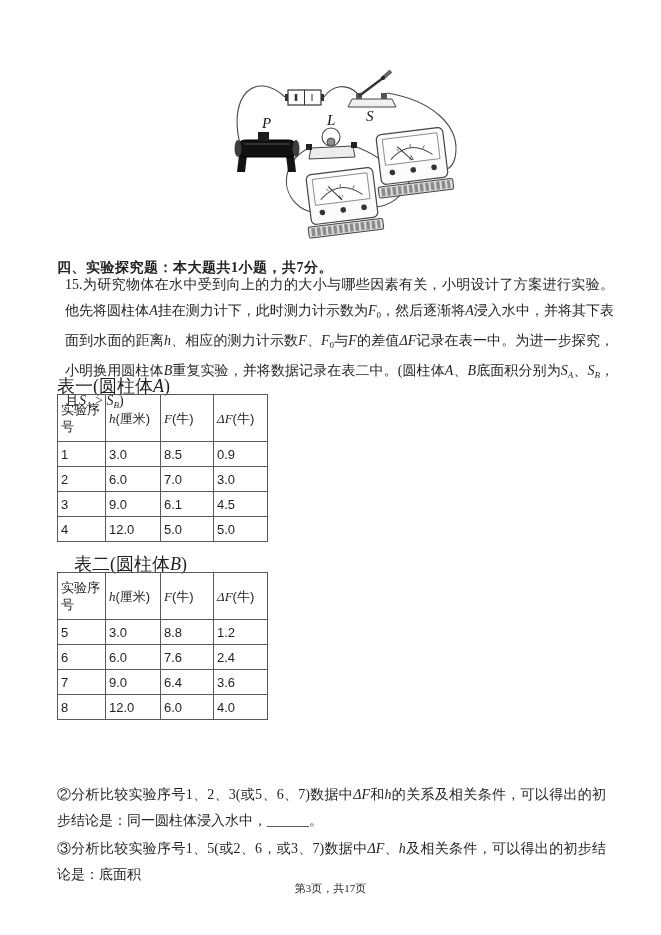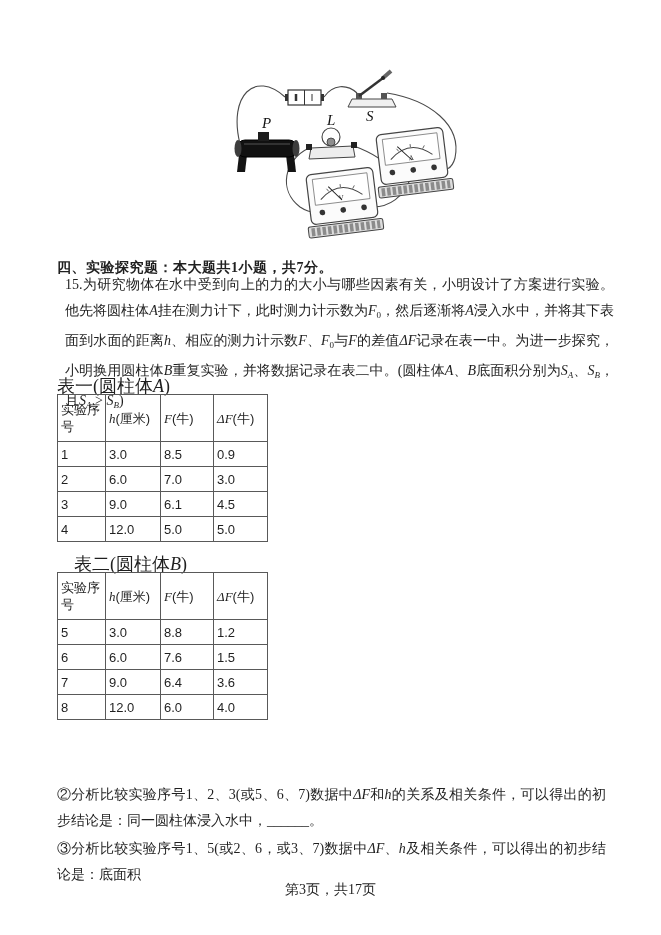--- a/index.html
+++ b/index.html
@@ -17,21 +17,21 @@
   table{border-collapse:collapse;table-layout:fixed;font-family:"Liberation Sans",sans-serif;}
   #table1{left:57px;top:394px;}
   #table2{left:57px;top:572px;}
   th,td{border:1px solid #595959;font-weight:normal;font-size:13px;text-align:left;
         padding:1px 2px 1px 3px;vertical-align:middle;overflow:hidden;}
   th{height:44px;line-height:17px;}
   td{height:22px;}
   #sq1{top:730px;}
   #sq2{top:782px;}
   #sq3{top:836px;}
-  #footer{left:0;top:881px;width:661px;text-align:center;font-size:14px;}
+  #footer{left:0;top:881px;width:661px;text-align:center;font-size:11px;}
   .v{font-style:italic;font-family:"Liberation Serif",serif;}
   .sub{font-size:9px;vertical-align:-3px;}
   .subv{font-size:9px;vertical-align:-3px;font-style:italic;font-family:"Liberation Serif",serif;}
   .diagram-label{font-style:italic;font-family:"Liberation Serif",serif;}
 </style>
 </head>
 <body>
 
 <div id="page">
 
@@ -188,21 +188,21 @@
         <tr>
           <td>5</td>
           <td>3.0</td>
           <td>8.8</td>
           <td>1.2</td>
         </tr>
         <tr>
           <td>6</td>
           <td>6.0</td>
           <td>7.6</td>
-          <td>1.5</td>
+          <td>2.4</td>
         </tr>
         <tr>
           <td>7</td>
           <td>9.0</td>
           <td>6.4</td>
           <td>3.6</td>
         </tr>
         <tr>
           <td>8</td>
           <td>12.0</td>

